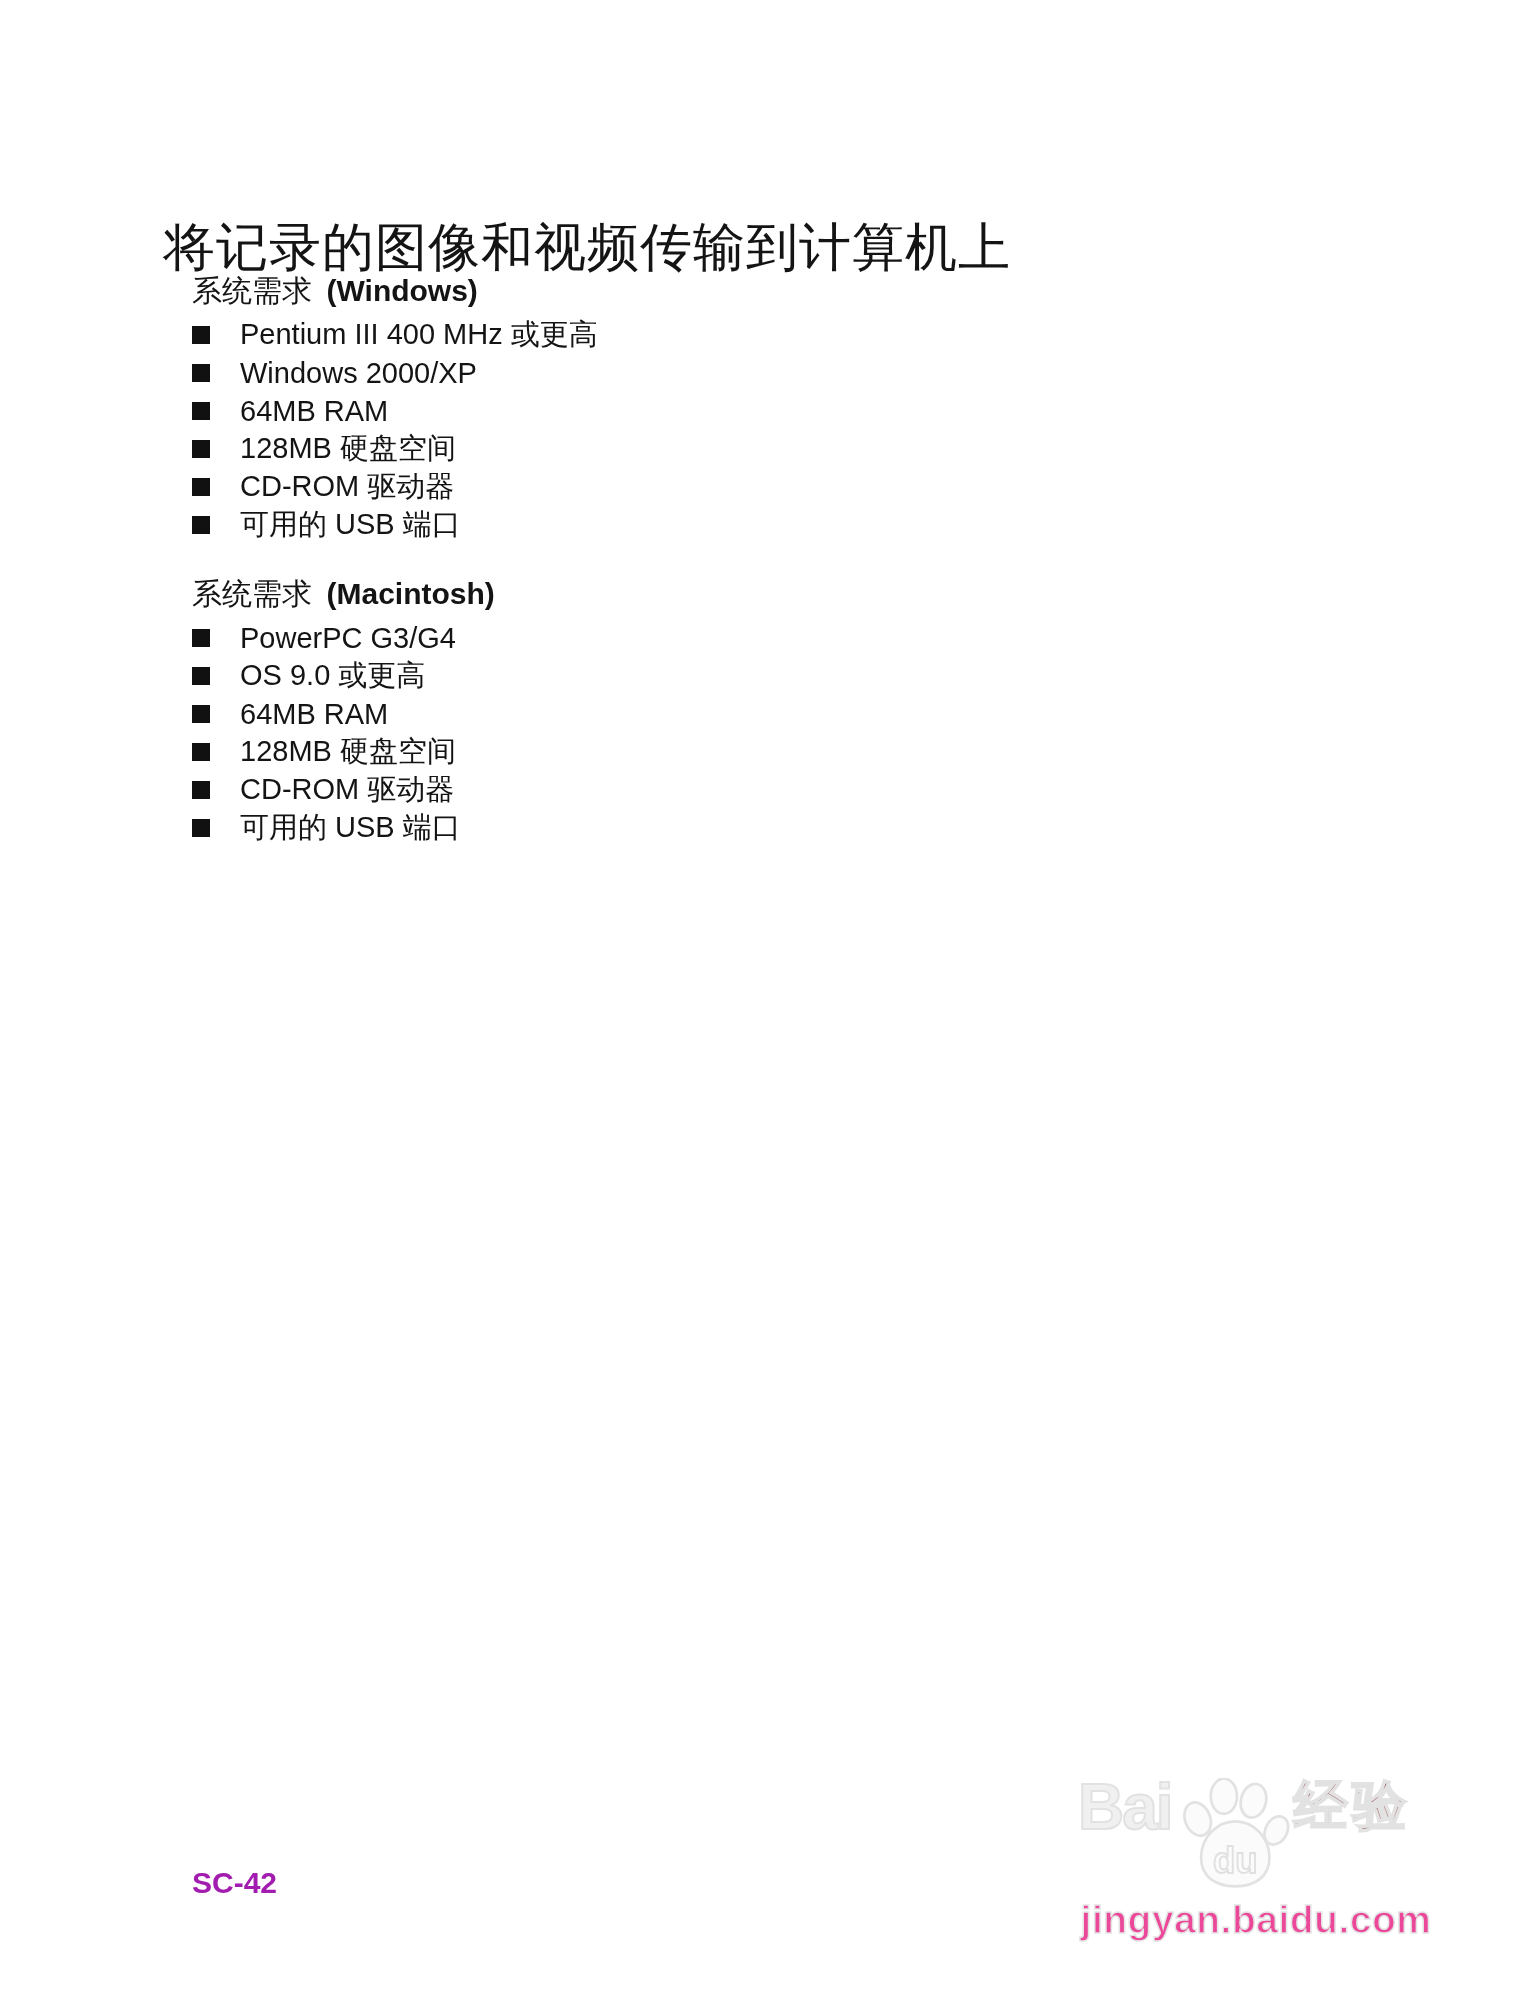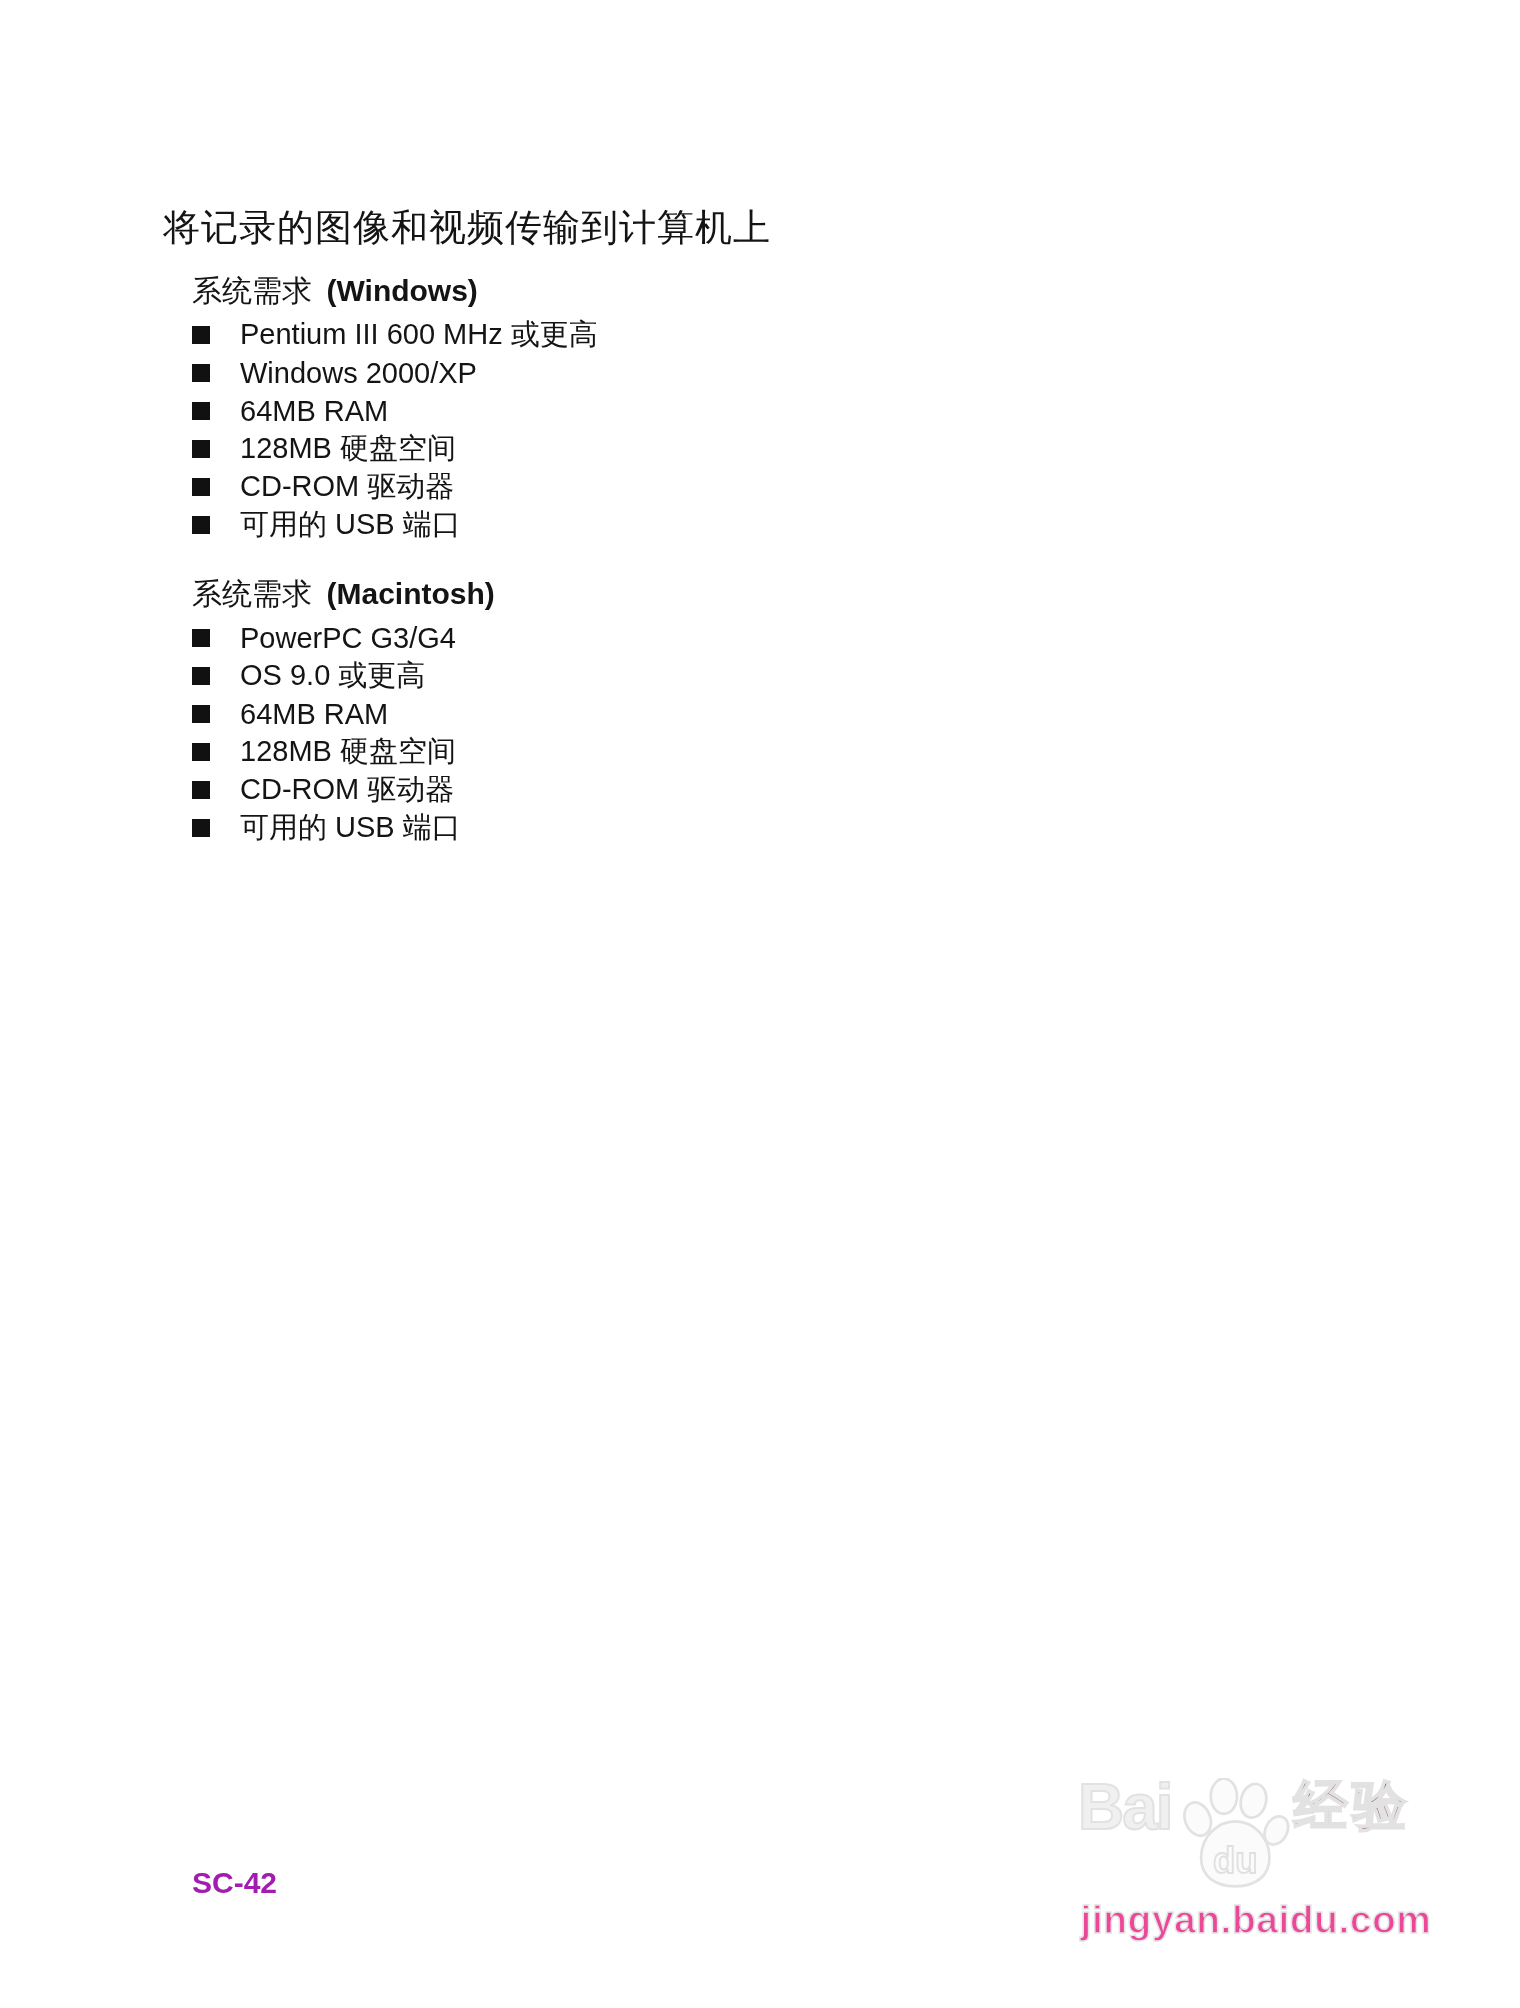--- a/index.html
+++ b/index.html
@@ -10,21 +10,21 @@
     background: #ffffff;
     overflow: hidden;
     color: #141414;
   }
   .doc-title {
     position: absolute;
     left: 163px;
     top: 180px;
     font-family: "DejaVu Serif", serif;
     font-weight: 400;
-    font-size: 37px;
+    font-size: 52px;
     line-height: 1.25;
     letter-spacing: 1px;
     white-space: nowrap;
     color: #141414;
   }
   .section { position: absolute; left: 192px; }
   .section-windows { top: 274px; }
   .section-macintosh { top: 577px; }
   .sec-heading {
     margin: 0;
@@ -126,21 +126,21 @@
   <h1 class="doc-title">将记录的图像和视频传输到计算机上</h1>
 
   <div class="section section-windows">
     <h2 class="sec-heading">
       <span class="zh">系统需求</span>
       <span class="en">(Windows)</span>
     </h2>
     <ul class="req-list">
       <li>
         <span class="bullet"></span>
-        <span>Pentium III 600 MHz 或更高</span>
+        <span>Pentium III 400 MHz 或更高</span>
       </li>
       <li>
         <span class="bullet"></span>
         <span>Windows 2000/XP</span>
       </li>
       <li>
         <span class="bullet"></span>
         <span>64MB RAM</span>
       </li>
       <li>

